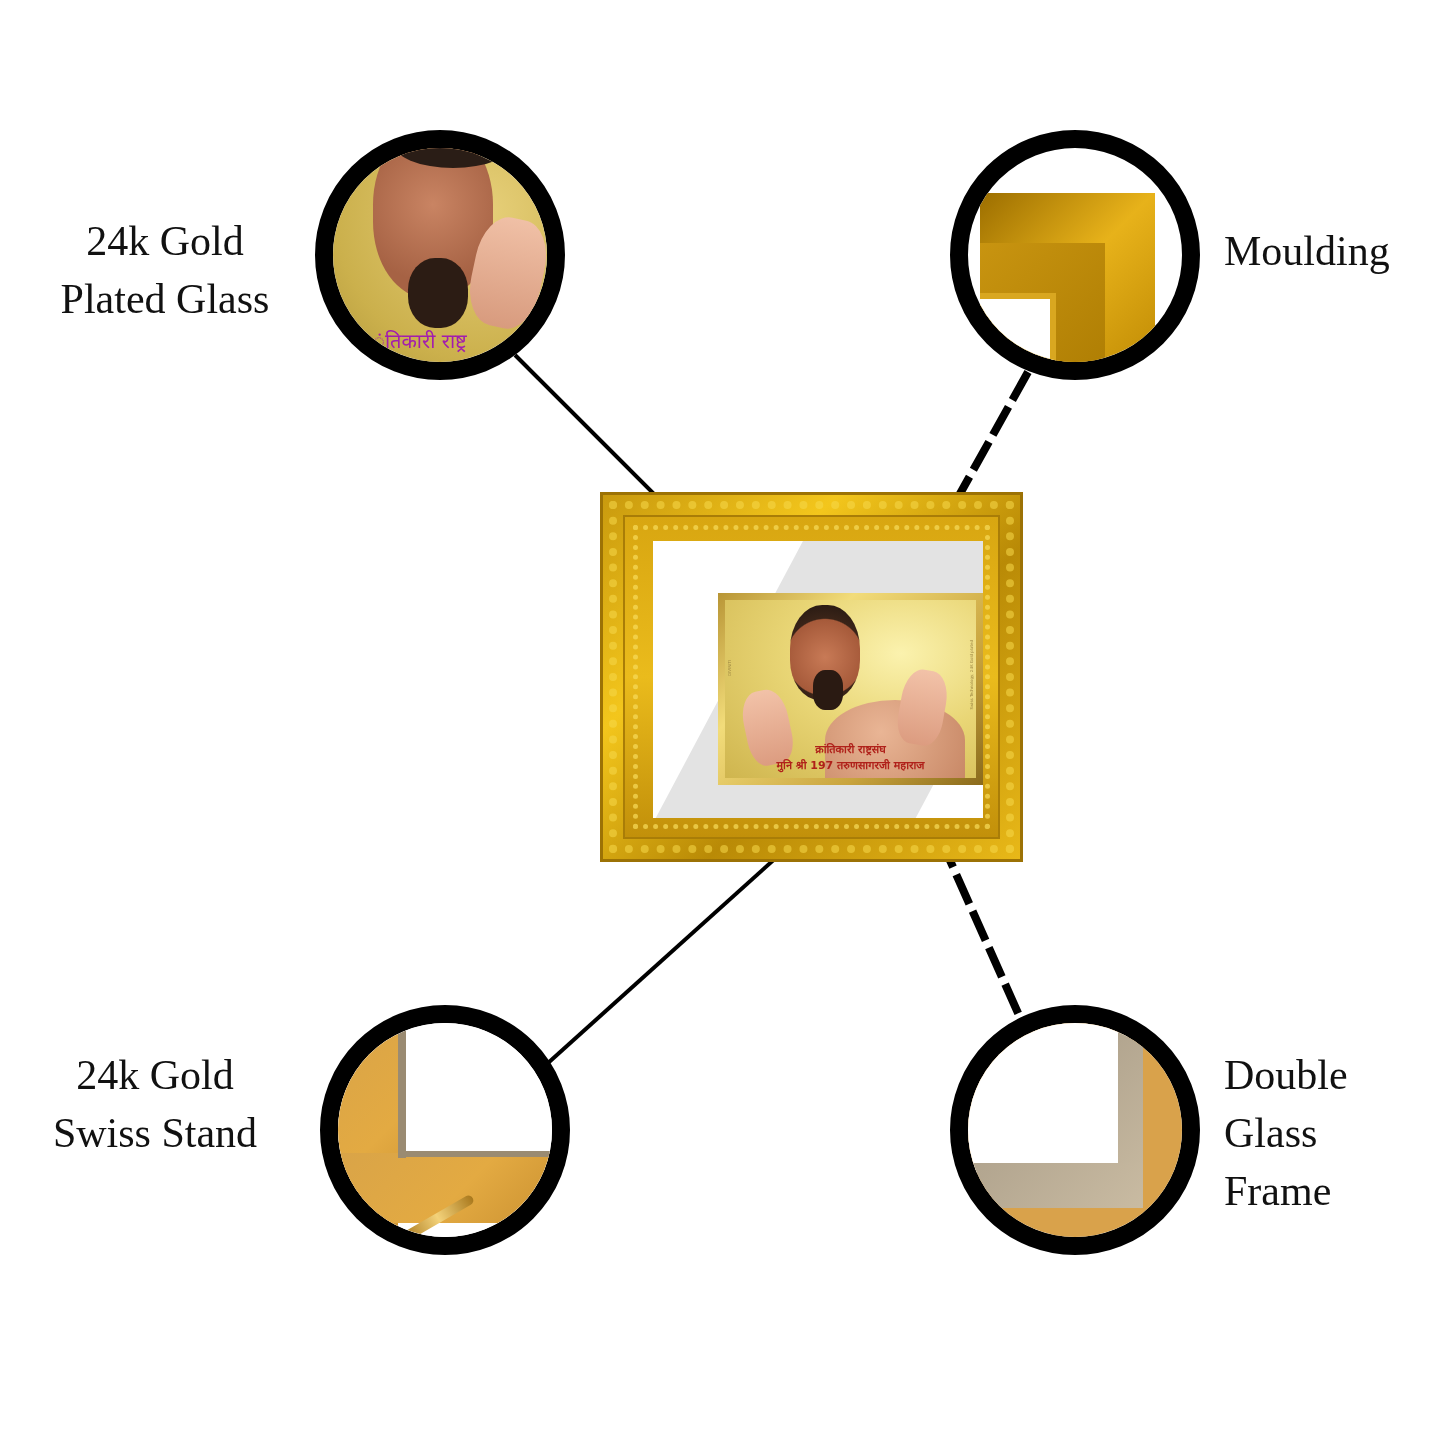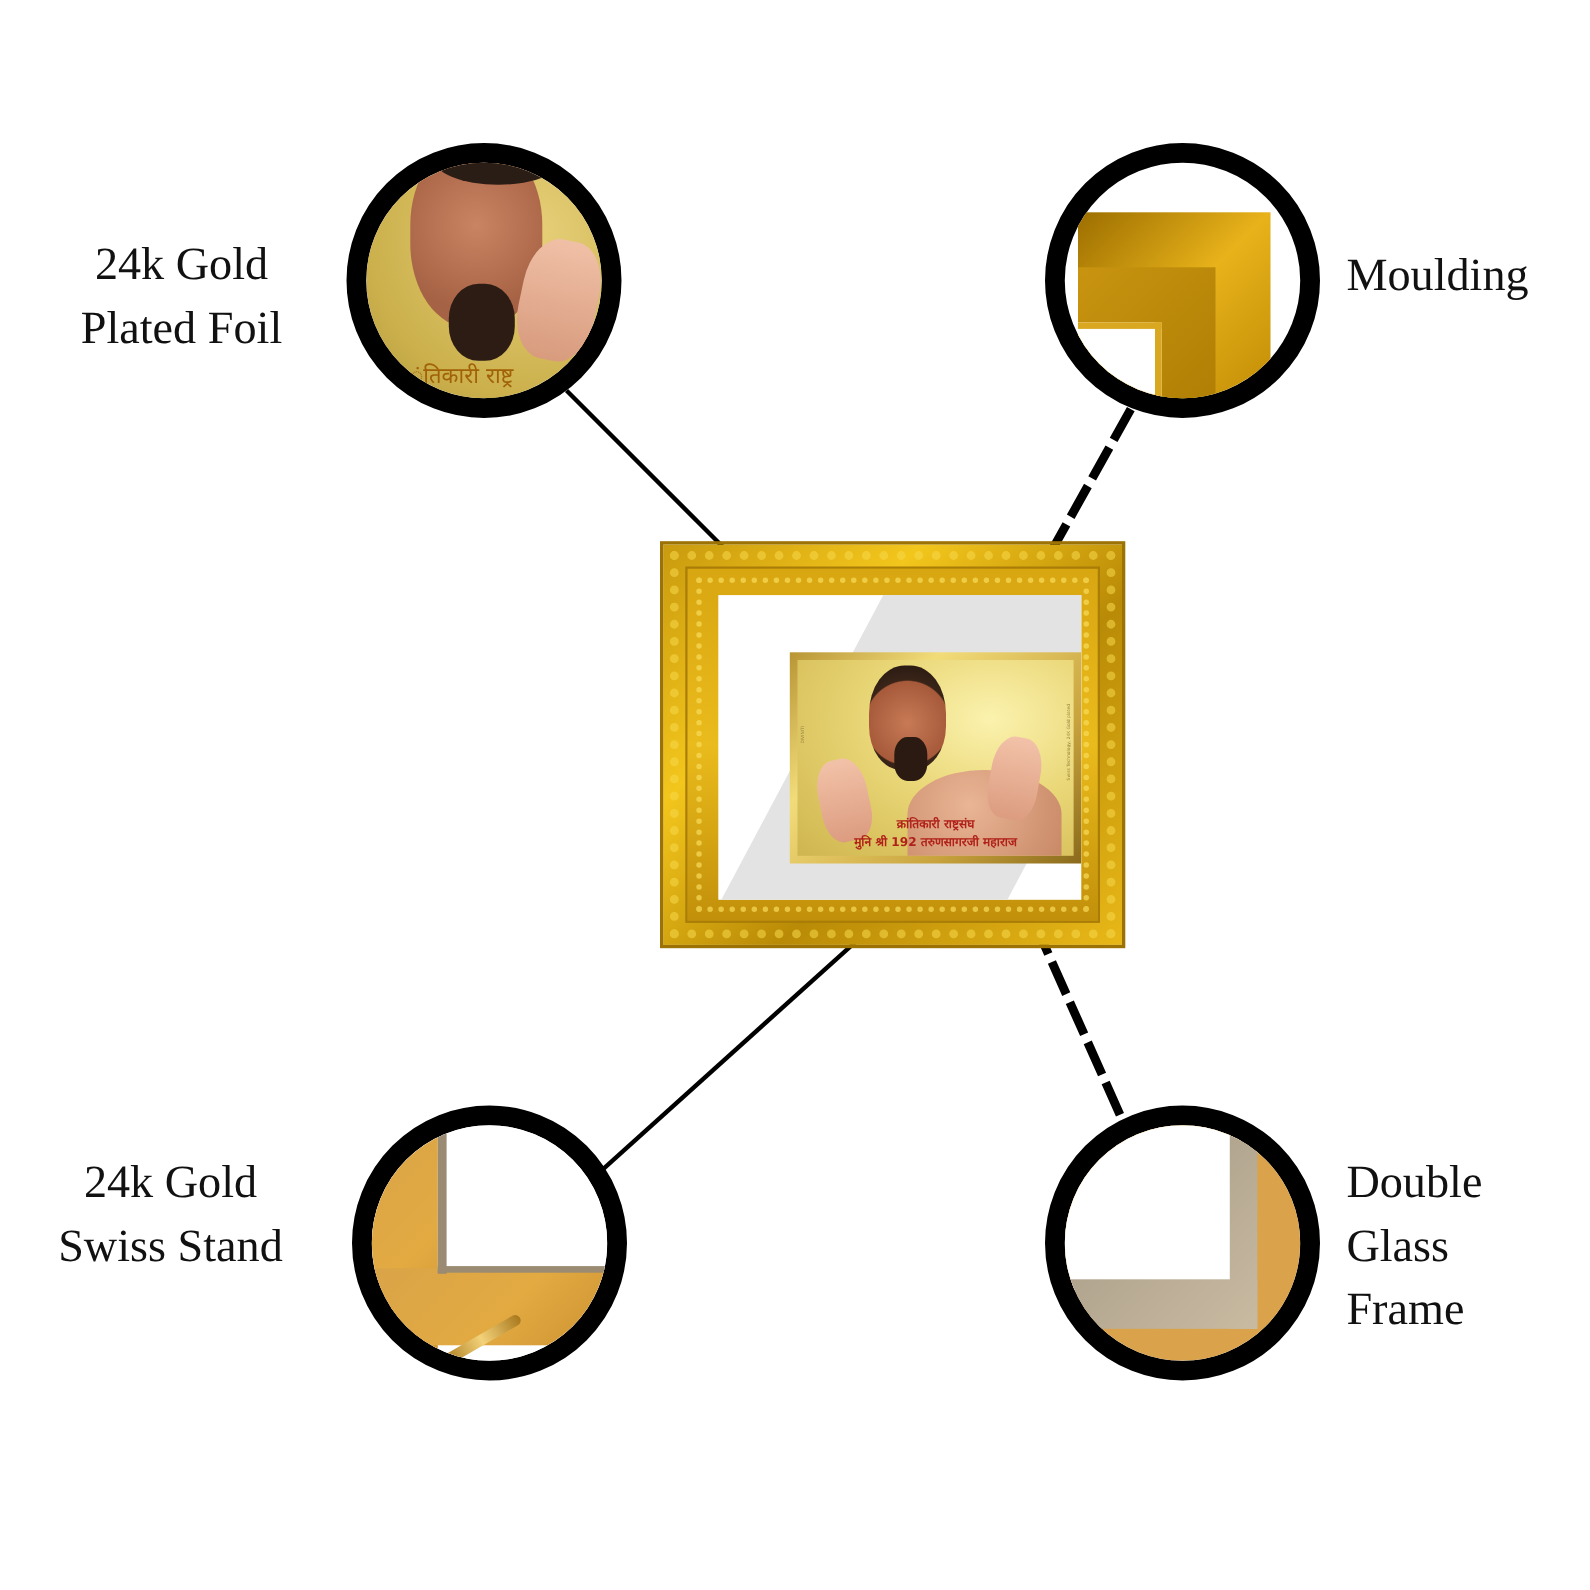--- a/index.html
+++ b/index.html
@@ -31,39 +31,39 @@
   .plate-text{position:absolute;left:0;right:0;text-align:center;color:#b0211a;font-family:"DejaVu Sans",sans-serif;font-weight:bold;}
   .plate-text.l1{bottom:22px;font-size:11px;}
   .plate-text.l2{bottom:6px;font-size:11px;}
   .side-text{position:absolute;font-family:"DejaVu Sans",sans-serif;font-size:4px;color:#9a8440;writing-mode:vertical-rl;transform:rotate(180deg);}
   
   .zc-bg-gold{position:absolute;inset:0;background:radial-gradient(ellipse at 70% 30%,#e7d07a 0%,#cbb04c 70%,#b49a3c 100%);}
   .zc-face{position:absolute;left:40px;top:-20px;width:120px;height:170px;border-radius:45%;background:radial-gradient(circle at 50% 45%,#c98463,#a66244 70%);}
   .zc-hair{position:absolute;left:60px;top:-30px;width:120px;height:50px;border-radius:50%;background:#2a1d16;}
   .zc-beard{position:absolute;left:75px;top:110px;width:60px;height:70px;border-radius:45%;background:#2c1c14;}
   .zc-hand{position:absolute;left:140px;top:70px;width:70px;height:110px;border-radius:40%;background:linear-gradient(180deg,#f0c0a6,#d89b7e);transform:rotate(12deg);}
-  .zc-text{position:absolute;left:40px;bottom:8px;color:#a16207;font-family:"DejaVu Sans",sans-serif;font-size:20px;}
+  .zc-text{position:absolute;left:40px;bottom:8px;color:#a21caf;font-family:"DejaVu Sans",sans-serif;font-size:20px;}
   .zc-moulding{position:absolute;inset:0;}
   .zc-gold-frame{position:absolute;background:linear-gradient(135deg,#9c6e00,#e7b21a 45%,#b98400);}
   .zc-wood{position:absolute;inset:0;background:linear-gradient(135deg,#d9a448,#e3aa42 50%,#c58b2c);}
   .zc-glass{position:absolute;background:linear-gradient(135deg,#b1a48e,#c9bba2);}
 </style>
 </head>
 <body>
 
 <svg class="connectors" viewBox="0 0 1445 1445">
   <line x1="515" y1="355" x2="755" y2="595" stroke="#000" stroke-width="4"></line>
   <line x1="1028" y1="372" x2="952" y2="508" stroke="#000" stroke-width="8" stroke-dasharray="32 8"></line>
   <line x1="548" y1="1063" x2="778" y2="856" stroke="#000" stroke-width="4"></line>
   <line x1="940" y1="838" x2="1022" y2="1022" stroke="#000" stroke-width="8" stroke-dasharray="32 8"></line>
 </svg>
 
 <div class="label right-align" style="left:40px;top:212px;width:250px;">
   <span>24k Gold</span>
-  <span>Plated Foil</span>
+  <span>Plated Glass</span>
 </div>
 <div class="zoom-circle" style="left:315px;top:130px;">
   <div class="zc-bg-gold"></div>
   <div class="zc-face"></div>
   <div class="zc-hair"></div>
   <div class="zc-beard"></div>
   <div class="zc-hand"></div>
   <div class="zc-text">ंतिकारी राष्ट्र</div>
 </div>
 
@@ -112,17 +112,17 @@
     <div class="plate">
       <div class="plate-inner">
         <div class="portrait-body"></div>
         <div class="portrait-head"></div>
         <div class="portrait-beard"></div>
         <div class="hand l"></div>
         <div class="hand r"></div>
         <div class="side-text" style="left:2px;top:60px;">DIVINITI</div>
         <div class="side-text" style="right:2px;top:40px;">Swiss Technology, 24K Gold plated</div>
         <div class="plate-text l1">क्रांतिकारी राष्ट्रसंघ</div>
-        <div class="plate-text l2">मुनि श्री 192 तरुणसागरजी महाराज</div>
+        <div class="plate-text l2">मुनि श्री 197 तरुणसागरजी महाराज</div>
       </div>
     </div>
   </div>
 </div>
 
 </body></html>

